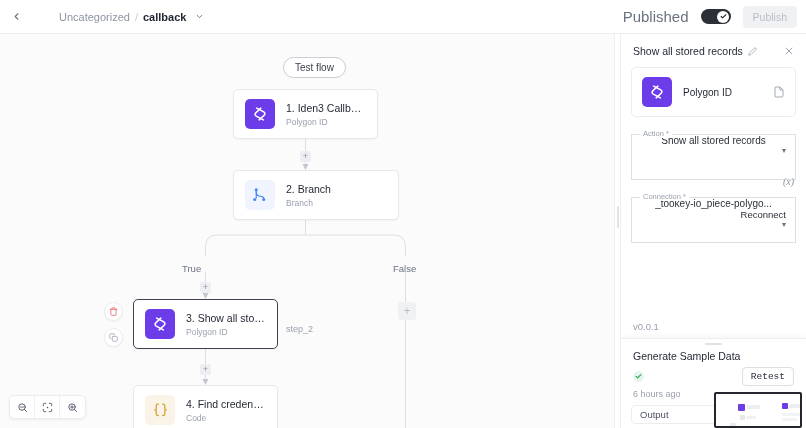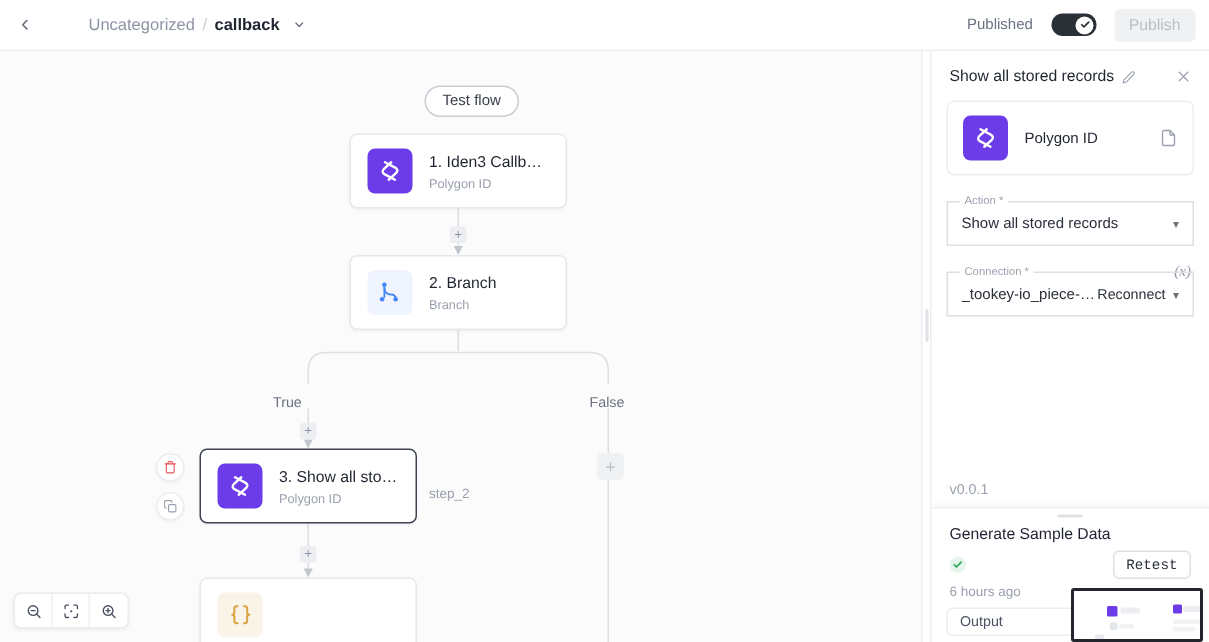--- a/index.html
+++ b/index.html
@@ -25,21 +25,21 @@
   }
   .crumbs { display: flex; align-items: center; gap: 5px; font-size: 11px; }
   .crumb-muted { color: #8d94a3; }
   .crumb-sep { color: #c7ccd4; }
   .crumb-current { color: #1f2430; font-weight: bold; }
   .chev-down { margin-left: 4px; color: #6b7280; display: flex; cursor: pointer; }
   .topbar-right {
     margin-left: auto; display: flex; align-items: center; gap: 12px;
     padding-right: 9px;
   }
-  .published-label { font-size: 10px; color: #6b7280; }
+  .published-label { font-size: 15px; color: #6b7280; }
   .toggle {
     width: 30px; height: 15px; border-radius: 8px; background: #2b2f36;
     position: relative; cursor: pointer; flex: none;
   }
   .toggle .knob {
     position: absolute; right: 1.5px; top: 1.5px;
     width: 12px; height: 12px; border-radius: 50%; background: #fff;
     display: flex; align-items: center; justify-content: center;
   }
   .publish-btn {
@@ -75,21 +75,21 @@
   .ic-branch  { background: #eff4fe; }
   .ic-code    { background: #faf3e7; }
   .node-text { display: flex; flex-direction: column; gap: 3px; min-width: 0; }
   .node-title {
     font-size: 10.5px; color: #1f2430; white-space: nowrap;
     overflow: hidden; text-overflow: ellipsis;
   }
   .node-sub { font-size: 8.5px; color: #9aa0ad; }
 
   #node-1 { left: 233px; top: 55px; width: 145px; }
-  #node-2 { left: 233px; top: 136px; width: 145px; }
+  #node-2 { left: 233px; top: 136px; width: 166px; }
   #node-3 { left: 133px; top: 265px; width: 145px; }
   #node-4 { left: 133px; top: 351px; width: 145px; }
 
   .step-tag {
     position: absolute; left: 286px; top: 290px;
     font-size: 9px; color: #9aa0ad;
   }
 
   .node-actions {
     position: absolute; left: 104px; top: 268px;
@@ -163,22 +163,22 @@
   .piece-card {
     margin: 2px 10px 0 10px; border: 1px solid #ededf0; border-radius: 5px;
     display: flex; align-items: center; gap: 11px; padding: 9px 10px;
     cursor: pointer;
   }
   .piece-name { font-size: 10px; color: #1f2430; }
   .doc-icon { margin-left: auto; color: #9aa0ad; display: flex; cursor: pointer; }
 
   .field {
     margin: 17px 10px 0 10px; position: relative;
-    border: 1px solid #dcdfe4; border-radius: 0; height: 30px;
-    display: flex; align-items: center; padding: 0 9px; cursor: pointer;
+    border: 1px solid #dcdfe4; border-radius: 0; height: 46px;
+    display: flex; align-items: center; padding: 0 9px; cursor: pointer; flex-direction: column;
   }
   .field-label {
     position: absolute; top: -6px; left: 8px; background: #fff;
     padding: 0 3px; font-size: 7.5px; color: #9aa0ad;
   }
   .field-value {
     font-size: 10px; color: #2a2f3a; white-space: nowrap;
     overflow: hidden; text-overflow: ellipsis;
   }
   .field-caret { margin-left: auto; color: #6b7280; font-size: 8px; padding-left: 5px; }
@@ -348,20 +348,24 @@
     <span class="step-tag">step_2</span>
     <div class="plus-sm" id="plus-c">+</div>
 
     <div class="node" id="node-4">
       <span class="node-icon ic-code">
         <svg width="17" height="17" viewBox="0 0 24 24" fill="none" stroke="#d9a441" stroke-width="1.9" stroke-linecap="round" stroke-linejoin="round">
             <path d="M9 3H8a2 2 0 0 0-2 2v4a2 2 0 0 1-2 2 2 2 0 0 1 2 2v4a2 2 0 0 0 2 2h1"></path>
             <path d="M15 3h1a2 2 0 0 1 2 2v4a2 2 0 0 0 2 2 2 2 0 0 0-2 2v4a2 2 0 0 1-2 2h-1"></path>
           </svg>
       </span>
+      <span class="node-text">
+        <span class="node-title">4. Find credential</span>
+        <span class="node-sub">Code</span>
+      </span>
     </div>
 
     <div class="zoom-controls">
       <span class="zoom-btn">
         <svg width="11" height="11" viewBox="0 0 24 24" fill="none" stroke="currentColor" stroke-width="2" stroke-linecap="round">
             <circle cx="11" cy="11" r="7"></circle>
             <line x1="16.5" y1="16.5" x2="21" y2="21"></line>
             <line x1="8" y1="11" x2="14" y2="11"></line>
           </svg>
       </span>

